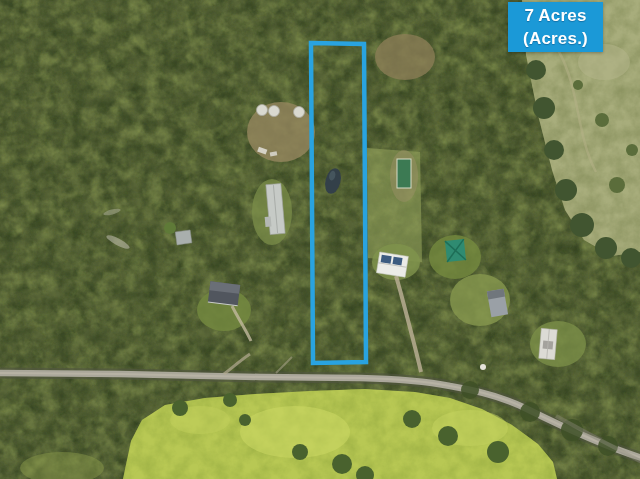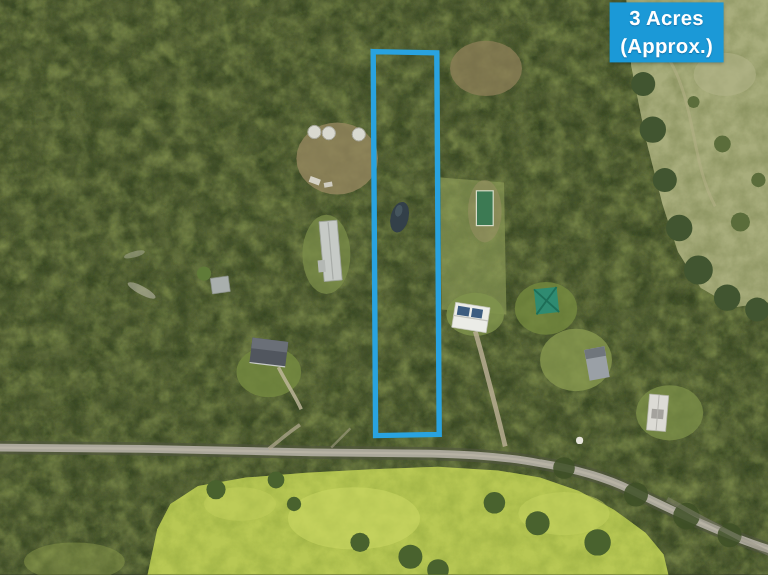--- a/index.html
+++ b/index.html
@@ -186,16 +186,16 @@
         <line x1="548" y1="329" x2="548" y2="359" stroke="#b5b4ae" stroke-width="0.8"></line>
       </g>
     </g>
 
     <path d="M556,416 C585,432 615,448 642,462" stroke="#8f8c7e" stroke-width="4" fill="none" opacity="0.4"></path>
 
     <polygon class="boundary" points="311,43 364,44 366,362 313,363"></polygon>
   </svg>
 
   <div class="badge">
-    <div>3 Acres</div>
-    <div>(Approx.)</div>
+    <div>7 Acres</div>
+    <div>(Acres.)</div>
   </div>
 </div>
 
 </body></html>

